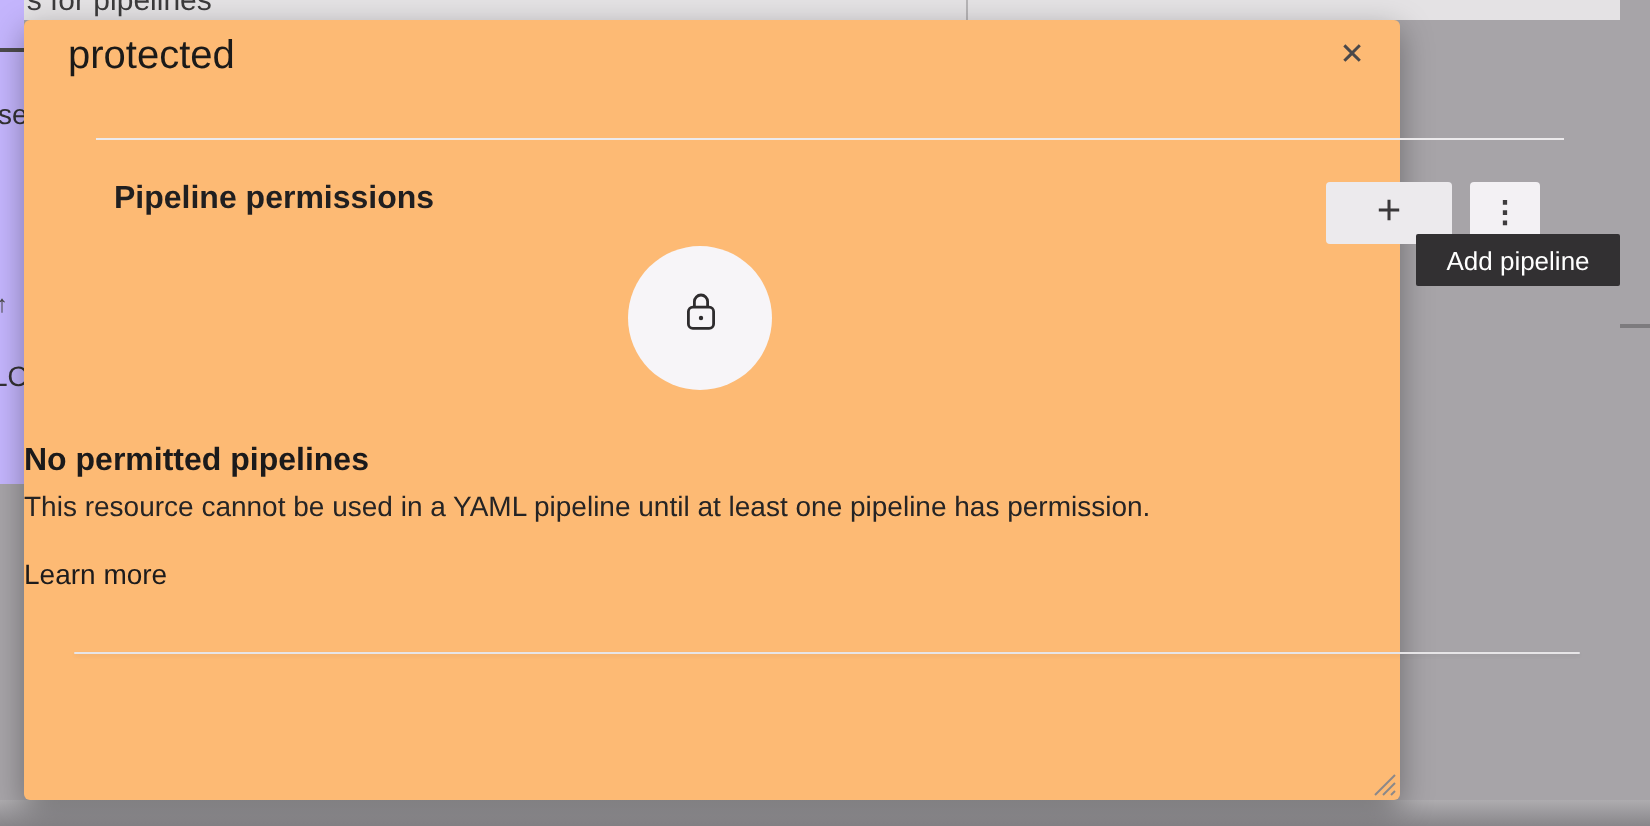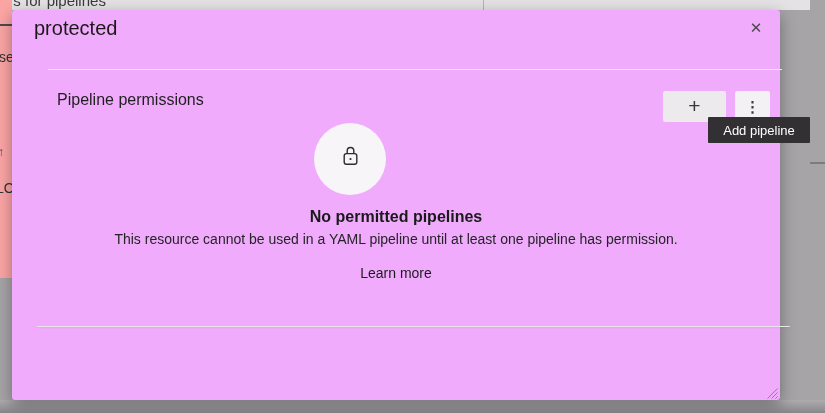--- a/index.html
+++ b/index.html
@@ -8,54 +8,54 @@
 
   
   .bottom-strip { position:absolute; left:0; top:400px; width:825px; height:13px;
                   background:linear-gradient(#aeacaf,#88868a); }
   .right-edge-line { position:absolute; left:810px; top:162px; width:15px; height:2px; background:#7d7b7e; }
 
   
   .top-strip { position:absolute; left:0; top:0; width:810px; height:10px; background:#e4e2e4; overflow:hidden; }
   .top-frag { position:absolute; left:0; top:-8px; font-size:15px; color:#3c3b3c; white-space:nowrap; }
   .top-vline { position:absolute; left:483px; top:0; width:1px; height:10px; background:#b6b4b6; }
-  .left-strip { position:absolute; left:0; top:0; width:12px; height:278px; background:#fca5a5; overflow:hidden; }
+  .left-strip { position:absolute; left:0; top:0; width:12px; height:242px; background:#c4b5fd; overflow:hidden; }
   .left-line { position:absolute; left:0; top:24px; width:12px; height:2px; background:#4c4b4c; }
   .lfrag { position:absolute; font-size:14px; color:#333233; white-space:nowrap; }
   .lfrag-1 { left:-1px; top:49px; }
   .lfrag-2 { left:-2px; top:145px; font-size:12px; color:#4a494a; }
   .lfrag-3 { left:-4px; top:180px; }
 
   
-  .dialog { position:absolute; left:12px; top:10px; width:768px; height:390px; background:#f0abfc;
+  .dialog { position:absolute; left:12px; top:10px; width:688px; height:390px; background:#fdba74;
             border-radius:3px; box-shadow:0 5px 16px rgba(0,0,0,0.35); }
   .dialog-title { position:absolute; left:22px; top:7px; font-size:20px; font-weight:400; color:#1b1a19; }
   .close-btn { position:absolute; right:13px; top:6px; width:22px; height:22px; display:flex;
                align-items:center; justify-content:center; cursor:pointer; }
   .close-btn span { font-size:15px; color:#4a484a; line-height:1; }
   .divider-top { position:absolute; left:36px; top:59px; width:734px; height:1px; background:#eceaec; }
 
-  .section-heading { position:absolute; left:45px; top:81px; font-size:16px; font-weight:400; color:#201f20; }
+  .section-heading { position:absolute; left:45px; top:81px; font-size:16px; font-weight:700; color:#201f20; }
 
   .add-btn { position:absolute; left:651px; top:81px; width:63px; height:31px; background:#eceaed;
              border:none; border-radius:2px; display:flex; align-items:center; justify-content:center; cursor:pointer; }
   .add-btn span { font-size:21px; font-weight:300; color:#3a383a; line-height:1; margin-top:-2px; }
   .more-btn { position:absolute; left:723px; top:81px; width:35px; height:31px; background:#f3f1f4;
               border:none; border-radius:2px; display:flex; align-items:center; justify-content:center; cursor:pointer; }
   .more-btn span { font-size:15px; font-weight:700; color:#3e3c3e; line-height:1; }
 
   .tooltip { position:absolute; left:696px; top:107px; width:102px; height:26px; background:#323032;
              color:#ffffff; font-size:13px; display:flex; align-items:center; justify-content:center;
              z-index:5; border-radius:1px; }
 
   .lock-circle { position:absolute; left:302px; top:113px; width:72px; height:72px; border-radius:50%;
                  background:#f7f5f8; display:flex; align-items:center; justify-content:center; }
   .lock-circle svg { display:block; margin-top:-6px; }
 
-  .empty-state { position:absolute; left:0; top:199px; width:100%; text-align:center; }
+  .empty-state { position:absolute; left:0; top:213px; width:100%; }
   .es-title { font-size:16px; font-weight:700; color:#1b1a1b; line-height:16px; margin-bottom:6px; }
   .es-line { font-size:14px; line-height:17.5px; color:#252425; }
   .es-link { font-size:14px; line-height:17.5px; color:#1c1b1c; cursor:pointer; display:inline-block;margin-top:16px; }
 
   .divider-bottom { position:absolute; left:25px; top:316px; width:753px; height:1px; background:#e7e5e7;
                     box-shadow:0 1px 2px rgba(0,0,0,0.07); border-radius:1px; }
 
   .resize-handle { position:absolute; right:2px; bottom:2px; width:13px; height:13px; cursor:nwse-resize; }
 </style>
 </head>

